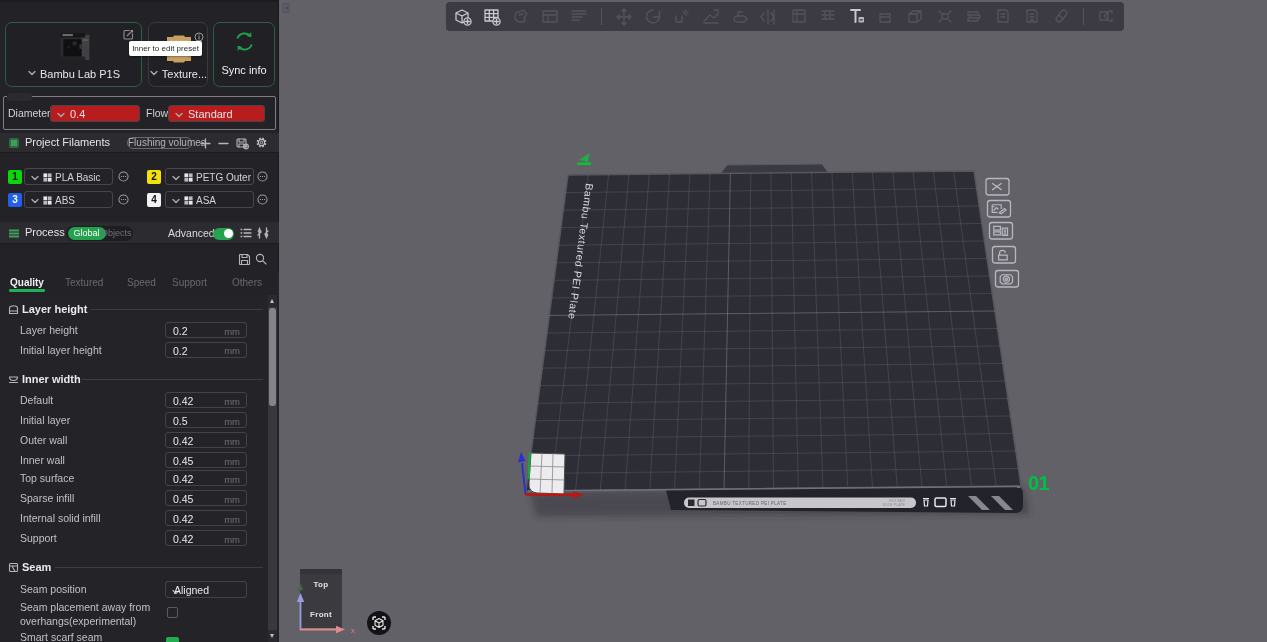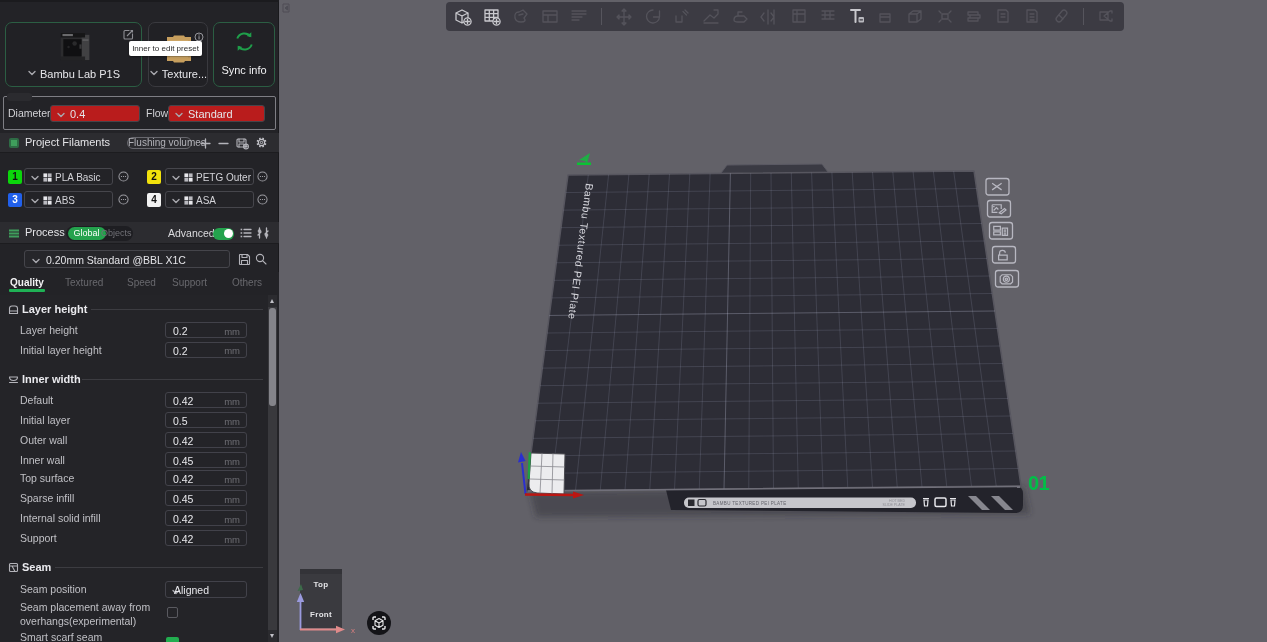--- a/index.html
+++ b/index.html
@@ -488,26 +488,20 @@
           <rect x="0.6" y="5.2" width="1.6" height="1.6" fill="#b4b4ba" stroke="none"></rect>
           <rect x="0.6" y="8.7" width="1.6" height="1.6" fill="#b4b4ba" stroke="none"></rect>
         </svg>
       <svg class="mini" style="position:absolute;left:257px;top:5px" width="12" height="12" viewBox="0 0 12 12">
           <path d="M2.5 1 V11 M9.5 1 V11 M1 8 L4 5 M8 7 L11 4" stroke-width="1.3"></path>
           <circle cx="2.5" cy="4" r="1.3"></circle>
           <circle cx="9.5" cy="8" r="1.3"></circle>
         </svg>
     </div>
 
-    <div class="ibox" style="left:24px;top:250px;width:206px;height:18px;background:#26262a">
-        <svg class="chev" style="position:absolute;left:6px;top:6px" width="10" height="8" viewBox="0 0 10 8">
-          <polyline points="2,2.5 5,5.5 8,2.5"></polyline>
-        </svg>
-        <span style="position:absolute;left:21px;top:3px;font-size:10.5px">0.20mm Standard @BBL X1C</span>
-      </div>
     <svg class="mini" style="position:absolute;left:238px;top:253px" width="13" height="13" viewBox="0 0 13 13">
         <path d="M2 1.5 H9.5 L11.5 3.5 V11 Q11.5 11.5 11 11.5 H2 Q1.5 11.5 1.5 11 V2 Q1.5 1.5 2 1.5 Z"></path>
         <path d="M4 1.5 V4.5 H9 V1.5 M3.5 11.5 V7.5 H9.5 V11.5"></path>
       </svg>
     <svg class="mini" style="position:absolute;left:255px;top:253px" width="12" height="12" viewBox="0 0 12 12">
         <circle cx="5" cy="5" r="3.6"></circle>
         <path d="M7.8 7.8 L11 11"></path>
       </svg>
 
     <div class="tabs">

